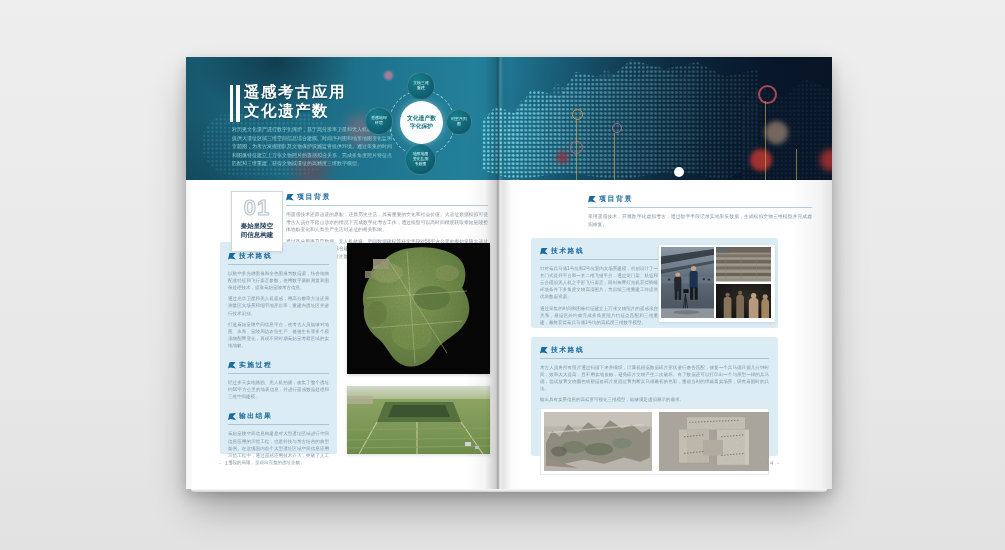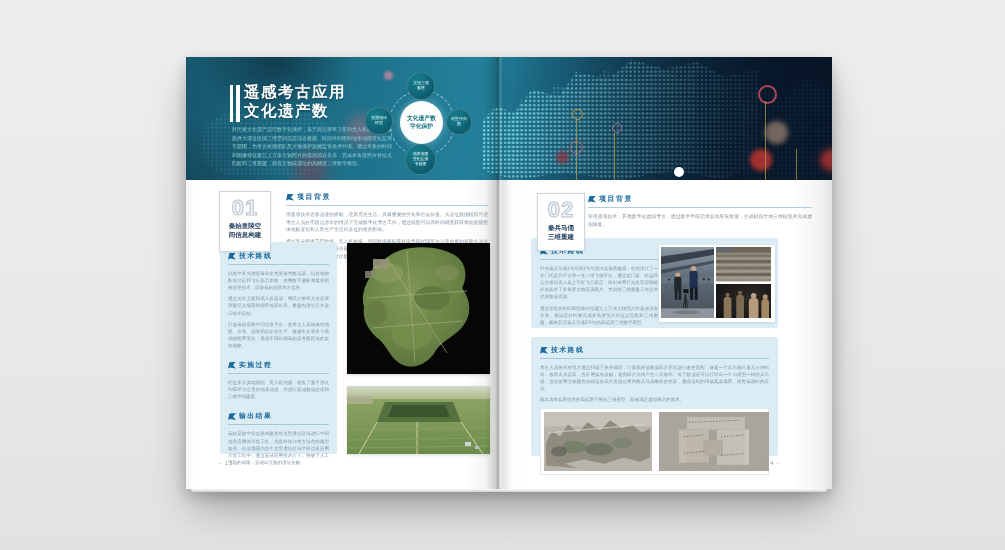--- a/index.html
+++ b/index.html
@@ -94,21 +94,21 @@
   .sec-title{font-size:7px;font-weight:bold;color:#1d6b9c;letter-spacing:1.5px;}
   .sec-rule{border-bottom:1px solid #b0cdde;margin:3px 0 5px 0;}
   .body-text{font-size:4.8px;line-height:1.58;color:#82929e;text-align:justify;margin:0 0 4px 0;}
   .panel{position:absolute;background:#dcecf5;border-radius:2px;box-sizing:border-box;}
   .panel .sec-title{font-size:6.8px;}
   .panel .sec-rule{border-color:#a6c6d9;}
   .panel .body-text{font-size:4.5px;color:#7b96a6;}
   .page-num{position:absolute;font-size:6px;color:#98a2a8;letter-spacing:1px;}
 
   
-  .lp-numbox{left:33px;top:134px;width:50px;height:59px;text-align:center;}
+  .lp-numbox{left:45px;top:134px;width:50px;height:59px;text-align:center;}
   .lp-bg{position:absolute;left:100px;top:135px;width:202px;}
   .lp-panel{left:34px;top:185px;width:117px;height:212px;padding:9px 8px;}
   .lp-img1{position:absolute;left:161px;top:186px;width:143px;height:131px;box-shadow:0 1px 3px rgba(0,0,0,.18);}
   .lp-img2{position:absolute;left:161px;top:329px;width:143px;height:68px;box-shadow:0 1px 3px rgba(0,0,0,.15);}
   .lp-pagenum{left:33px;top:403px;}
   .gap8{height:7px;}
 
   
   .rp-numbox{left:351px;top:136px;width:46px;height:56px;}
   .rp-bg{position:absolute;left:402px;top:137px;width:224px;}
@@ -265,25 +265,20 @@
       <path d="M46,19 L98,19 L103,31 L41,31 Z" fill="#3c5530"></path>
       <path d="M30,36 L12,68 M114,36 L136,68 M70,36 L70,68" stroke="#d6d0ad" stroke-width="1.1" opacity=".85"></path>
       <path d="M0,44 L143,42 M0,54 L143,52 M0,62 L143,60" stroke="#86a05c" stroke-width="1"></path>
       <rect x="118" y="56" width="6" height="4" fill="#cfd4da"></rect>
       <rect x="128" y="60" width="4" height="3" fill="#b9bfc6"></rect>
     </svg>
   </div>
 
   <div class="page-num lp-pagenum">- 13 -</div>
 
-  <div class="num-box rp-numbox">
-    <div class="num">02</div>
-    <div class="num-label">秦兵马俑
-三维重建</div>
-  </div>
 
   <div class="rp-bg">
     <div class="sec-head">
       <span class="flag"></span>
       <span class="sec-title">项目背景</span>
     </div>
     <div class="sec-rule"></div>
     <p class="body-text">采用遥感技术，开展数字化虚拟考古，通过数字手段记录实地采集数据，生成模拟文物三维模型并完成虚拟修复。</p>
   </div>
 

